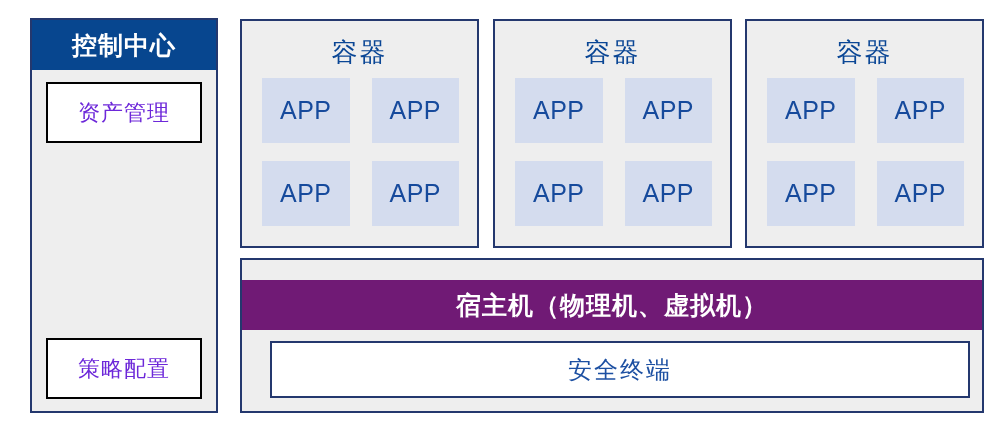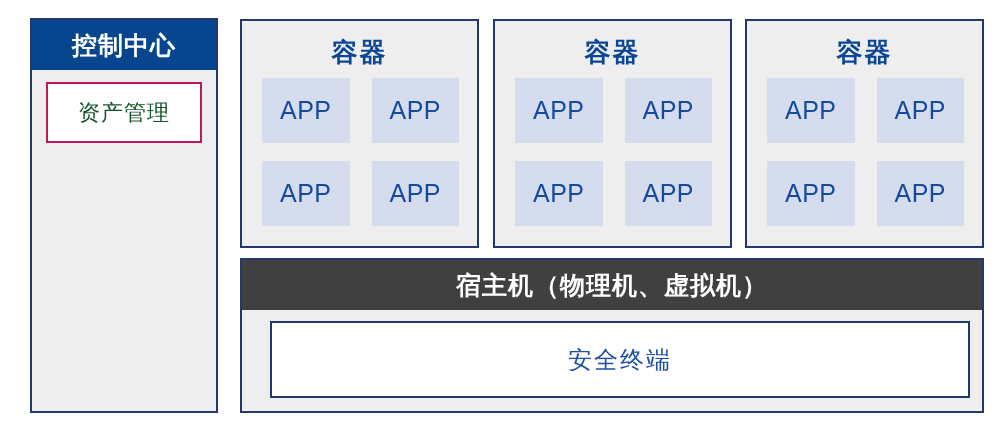--- a/index.html
+++ b/index.html
@@ -57,22 +57,22 @@
     padding: 12px 14px 12px 14px;
     display: flex;
     flex-direction: column;
     justify-content: space-between;
     box-sizing: border-box;
   }
   .cc-item {
     box-sizing: border-box;
     height: 61px;
     background: #ffffff;
-    border: 2px solid #be185d;
-    color: #14532d;
+    border: 2px solid #000000;
+    color: #6d28d9;
     font-size: 22px;
     display: flex;
     align-items: center;
     justify-content: center;
     letter-spacing: 1px;
   }
 
   
   .container-box {
     top: 19px;
@@ -85,21 +85,21 @@
   }
   #container-1 { left: 240px; }
   #container-2 { left: 493px; }
   #container-3 { left: 745px; }
 
   .container-title {
     margin-top: 14px;
     margin-bottom: 8px;
     color: #0a4695;
     font-size: 26px;
-    font-weight: bold;
+    font-weight: normal;
     letter-spacing: 2px;
   }
   .app-grid {
     flex: 1 1 auto;
     width: 100%;
     box-sizing: border-box;
     padding: 0 18px 20px 20px;
     display: grid;
     grid-template-columns: 1fr 1fr;
     grid-template-rows: 1fr 1fr;
@@ -121,28 +121,29 @@
     left: 240px;
     top: 258px;
     width: 744px;
     height: 155px;
     display: flex;
     flex-direction: column;
   }
   #host-header {
     flex: 0 0 auto;
     height: 50px;
-    background: #404040;
+    background: #701a75;
     color: #ffffff;
     font-size: 25px;
     font-weight: bold;
     letter-spacing: 1px;
     display: flex;
     align-items: center;
     justify-content: center;
+    margin-top: 20px;
   }
   #host-body {
     flex: 1 1 auto;
     background: #eeeeee;
     box-sizing: border-box;
     padding: 11px 12px 13px 28px;
     display: flex;
   }
   #secure-endpoint {
     flex: 1 1 auto;
@@ -159,20 +160,21 @@
 </style>
 </head>
 <body>
 
 <div id="diagram">
 
   <div class="panel" id="control-center">
     <div id="control-center-header">控制中心</div>
     <div id="control-center-body">
       <div class="cc-item">资产管理</div>
+      <div class="cc-item">策略配置</div>
     </div>
   </div>
 
   <div class="panel container-box" id="container-1">
     <div class="container-title">容器</div>
     <div class="app-grid">
       <div class="app-box">APP</div>
       <div class="app-box">APP</div>
       <div class="app-box">APP</div>
       <div class="app-box">APP</div>

